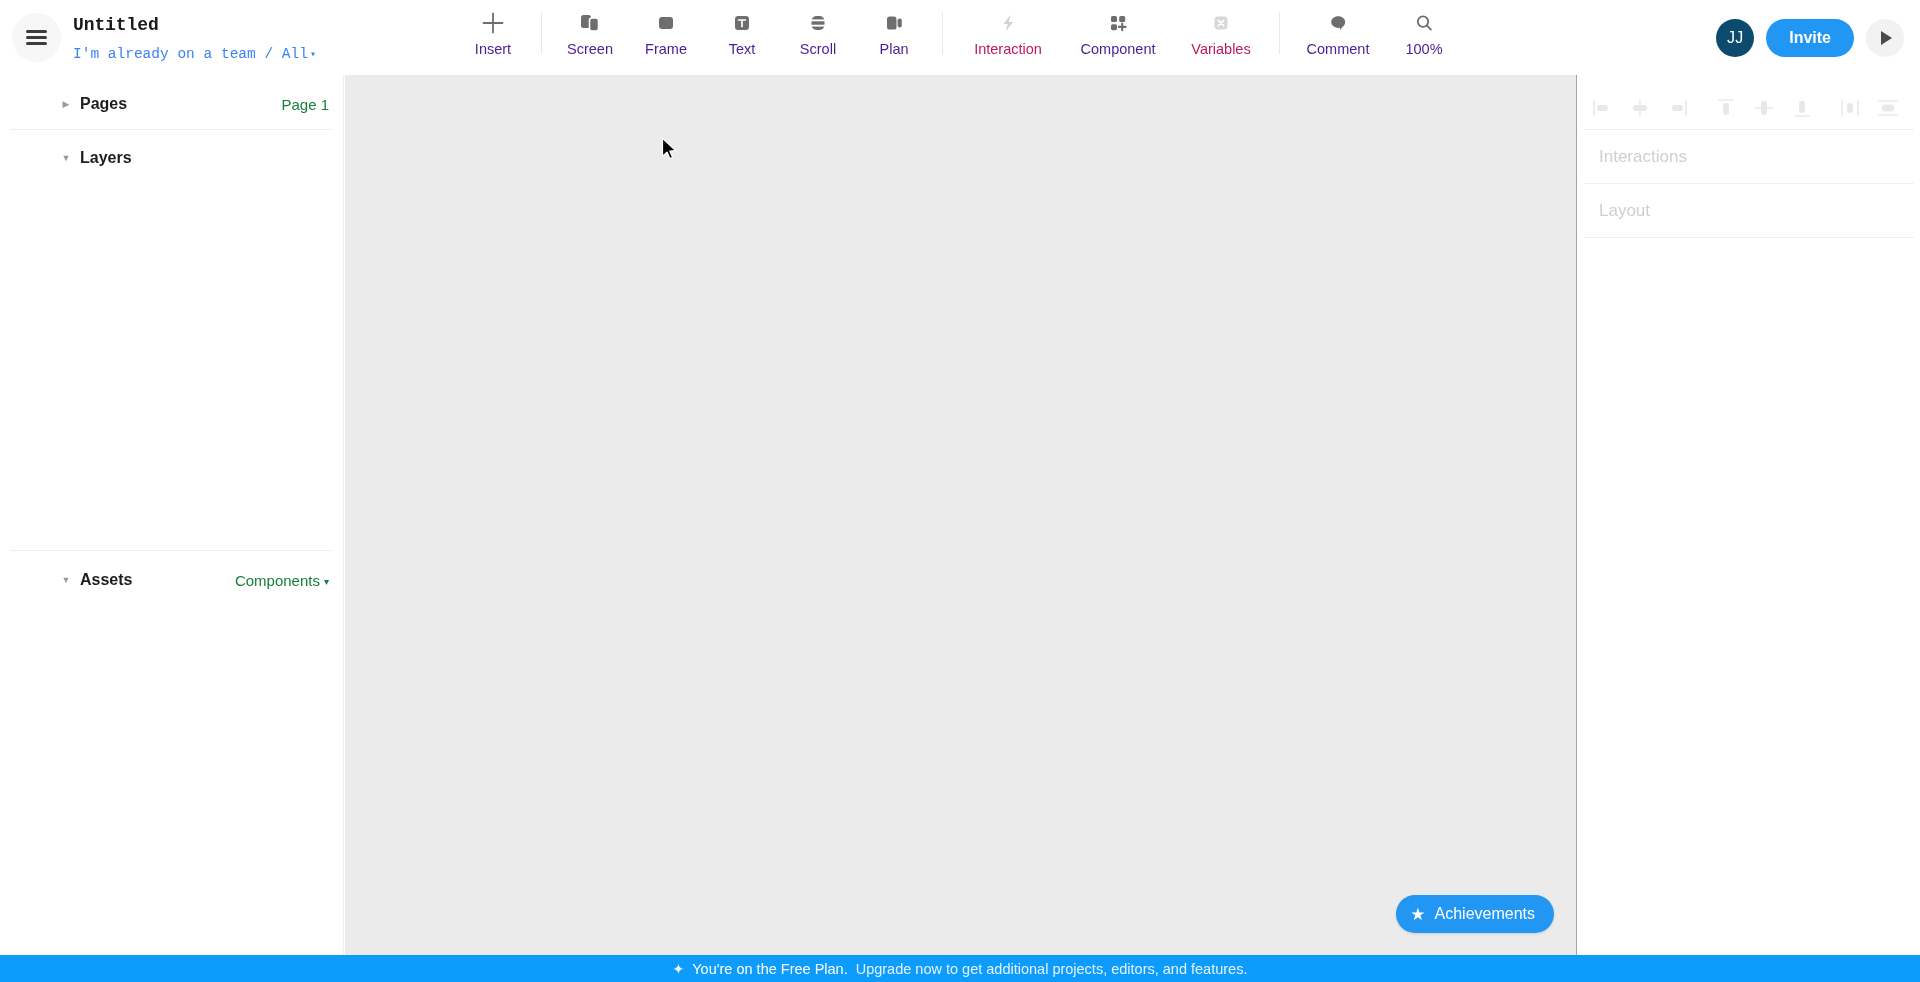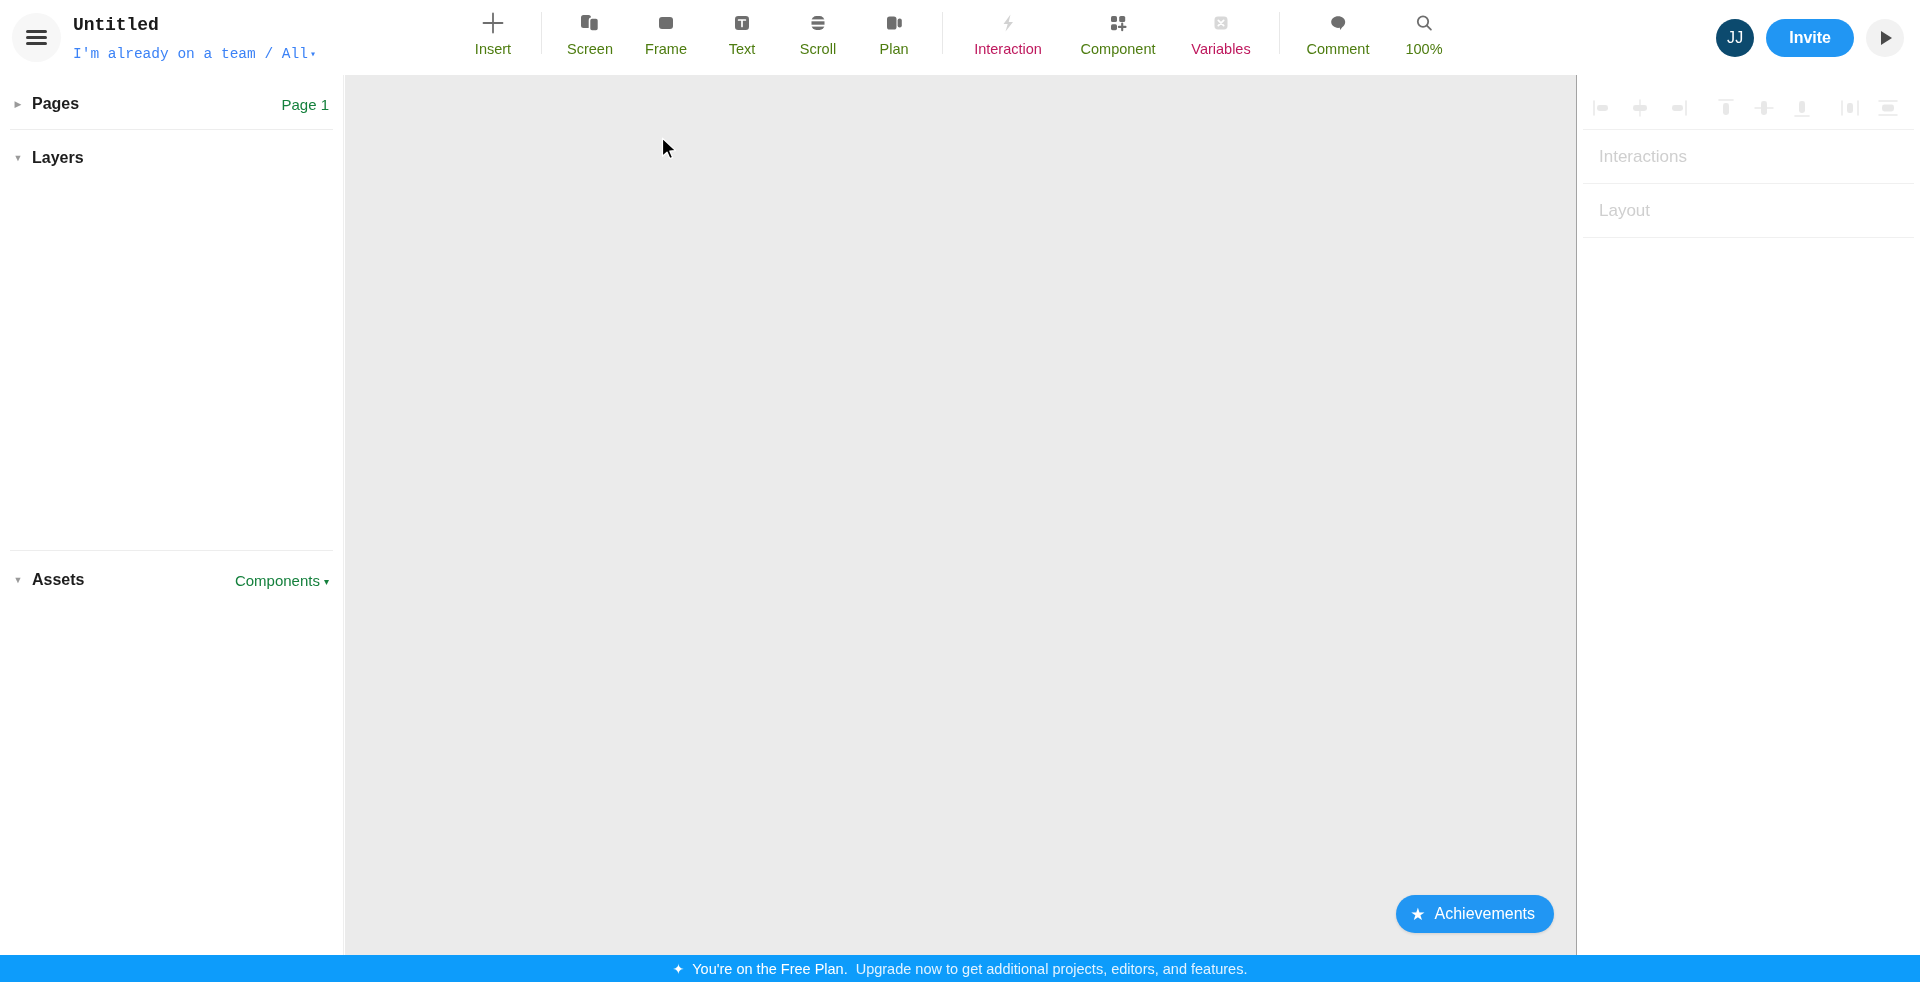--- a/index.html
+++ b/index.html
@@ -94,21 +94,21 @@
     user-select: none;
   }
   .tool .ic {
     height: 30px;
     display: flex;
     align-items: center;
     justify-content: center;
   }
   .tool .lbl {
     font-size: 14.5px;
-    color: #4d7c0f;
+    color: #4c1d95;
     line-height: 18px;
     margin-top: 2px;
     white-space: nowrap;
   }
   .tool.disabled .lbl { color: #be185d; }
   .divider-v {
     width: 1px;
     height: 42px;
     background: #e8e8e8;
     margin: 12px 10px 0 10px;
@@ -179,20 +179,21 @@
     background: #ffffff;
     border-right: 1px solid #eeeeee;
   }
   .panel-section-head {
     height: 46px;
     display: flex;
     align-items: center;
     padding: 0 14px 0 10px;
     cursor: pointer;
     position: relative;
+    margin-left: 48px;
   }
   .disclosure {
     width: 16px;
     display: flex;
     align-items: center;
     justify-content: center;
     color: #9a9a9a;
     font-size: 9px;
     cursor: pointer;
   }

